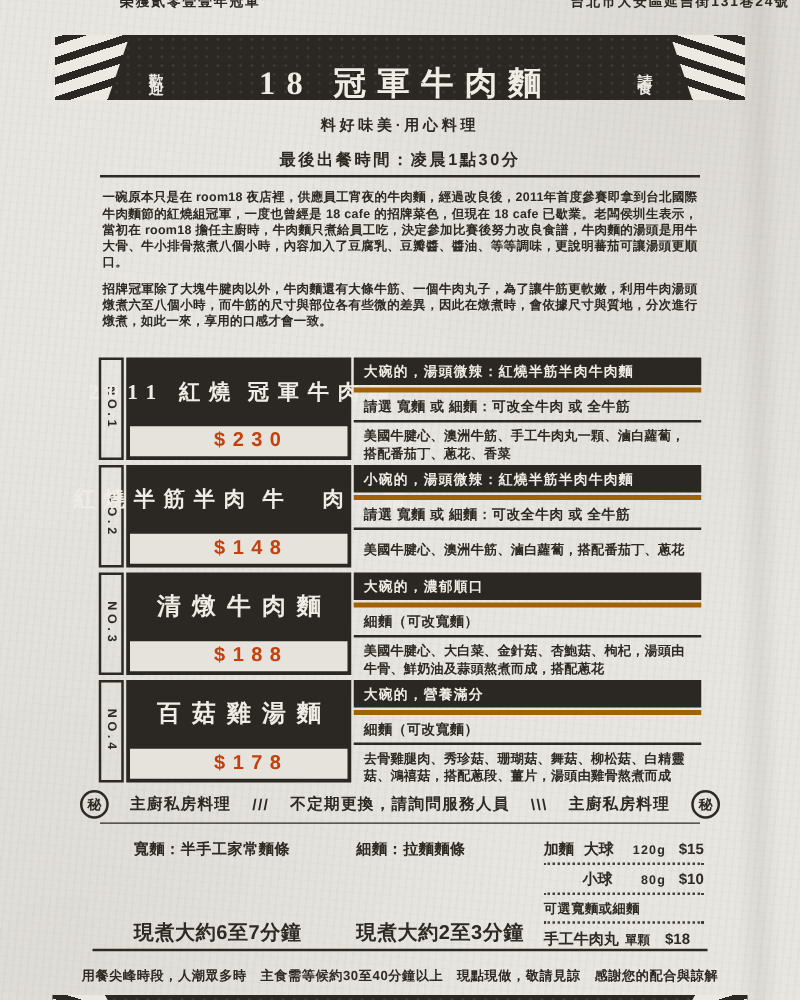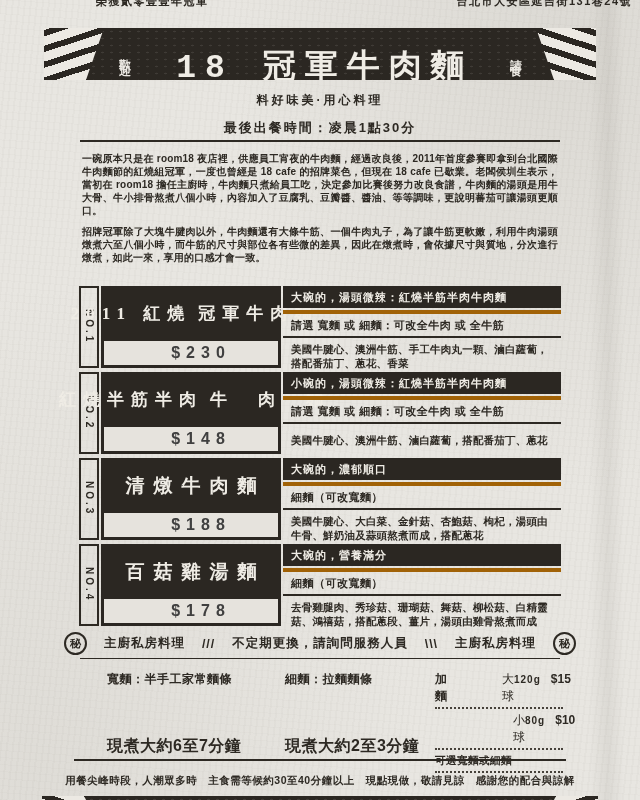--- a/index.html
+++ b/index.html
@@ -45,22 +45,22 @@
     clip-path:polygon(0 0, 100% 0, 100% 100%, 30% 100%);
   }
   .banner .vtext{
     position:absolute; top:50%; transform:translateY(-50%);
     writing-mode:vertical-rl; color:#ece9e3; font-weight:bold;
     font-size:12px; letter-spacing:5px;
   }
   .banner .vtext.v-left{ left:72px; }
   .banner .vtext.v-right{ right:72px; }
   .banner .big-title{
-    color:#efece5; font-family:Liberation Mono, monospace;
-    font-weight:bold; font-size:33px; letter-spacing:9px; padding-left:9px;
+    color:#efece5; font-family:Liberation Serif, serif;
+    font-weight:bold; font-size:26px; letter-spacing:9px; padding-left:9px;
     white-space:nowrap;
     margin-top:24px;
   }
 
   .tagline{ margin-top:12px; text-align:center; font-size:12px; font-weight:bold; letter-spacing:3px; }
 
   .last-order{ margin-top:10px; text-align:center; font-size:13px; font-weight:bold; letter-spacing:2px; }
   .rule{ width:480px; margin:3px auto 0; border-top:2px solid #2d2923; }
   .rule.thin{ border-top-width:1.5px; }
 
@@ -81,21 +81,21 @@
     width:180px; margin-left:2px; background:#2b2722; color:#efece5;
     display:flex; flex-direction:column;
   }
   .t-lines{ flex:1; display:flex; flex-direction:row; align-items:center; justify-content:center; }
   .t1,.t2{
     font-family:"Liberation Serif","DejaVu Serif",serif; font-weight:bold;
     font-size:17px; letter-spacing:7px; padding-left:7px; line-height:1.25; white-space:nowrap;
   }
   .t1.big{ font-size:19px; letter-spacing:9px; padding-left:9px; }
   .price{
-    height:24px; margin:0 3px 3px; background:#e6e3dd; color:#404040;
+    height:24px; margin:0 3px 3px; background:#e6e3dd; color:#c2410c;
     display:flex; align-items:center; justify-content:center;
     font-size:16px; font-weight:bold; letter-spacing:6px; padding-left:20px;
   }
   .right-col{ flex:1; margin-left:2px; display:flex; flex-direction:column; }
   .row-hl{
     background:#2b2722; color:#efece5; font-size:11px; font-weight:bold;
     letter-spacing:1px; padding:4px 8px 3px; white-space:nowrap;
   }
   .row-choice{
     margin-top:2px; border-top:4px solid #a16207; border-bottom:2px solid #2d2923;
@@ -123,21 +123,21 @@
   .ncol .n-time{ font-size:16px; font-weight:bold; margin-top:4px; letter-spacing:.5px; }
   .n-bottom{ display:flex; margin-top:4px; align-items:flex-start; }
   .n-shape{ font-size:10.5px; font-weight:bold; line-height:14px; white-space:nowrap; }
   .n-art{ margin-left:2px; margin-top:-2px; }
   .ncol.c1{ width:178px; margin-left:30px; }
   .ncol.c2{ width:150px; }
   .extras{ width:128px; margin-left:auto; font-size:12px; }
   .ex-row{ display:flex; align-items:baseline; border-bottom:2px dotted #46413a; padding-bottom:2px; margin-bottom:3px; }
   .ex-row .pre{ font-weight:bold; margin-right:8px; }
   .ex-row.indent{ padding-left:31px; }
-  .ex-row .nm{ font-weight:normal;margin-left:47px; }
+  .ex-row .nm{ font-weight:bold; }
   .ex-row .wt{ margin-left:auto; font-size:10px; font-weight:bold; letter-spacing:1px; }
   .ex-row .pr{ margin-left:10px; font-weight:bold; }
   .ex-note{ font-size:10.5px; font-weight:bold; border-bottom:2px dotted #46413a; padding:1px 0 3px; margin-bottom:4px; letter-spacing:.5px; }
   .ex-ball{ display:flex; align-items:baseline; font-weight:bold; white-space:nowrap; }
   .ex-ball .unit{ font-size:10px; margin-left:5px; }
   .ex-ball .pr{ margin-left:12px; }
 
   .bottom-rule{ width:492px; margin:6px auto 0; border-top:2px solid #2d2923; }
   .notice{ margin-top:13px; text-align:center; font-size:10.5px; font-weight:bold; letter-spacing:.5px; white-space:nowrap; }
 
@@ -304,20 +304,25 @@
       <span class="nm">大球</span>
       <span class="wt">120g</span>
       <span class="pr">$15</span>
     </div>
     <div class="ex-row indent">
       <span class="nm">小球</span>
       <span class="wt">80g</span>
       <span class="pr">$10</span>
     </div>
     <div class="ex-note">可選寬麵或細麵</div>
+    <div class="ex-ball">
+      <span>手工牛肉丸</span>
+      <span class="unit">單顆</span>
+      <span class="pr">$18</span>
+    </div>
   </div>
 
 </div>
 
 <div class="bottom-rule"></div>
 
 <div class="notice">用餐尖峰時段，人潮眾多時　主食需等候約30至40分鐘以上　現點現做，敬請見諒　感謝您的配合與諒解</div>
 
 <div class="banner footer-banner">
   <div class="stripe s-left"></div>

